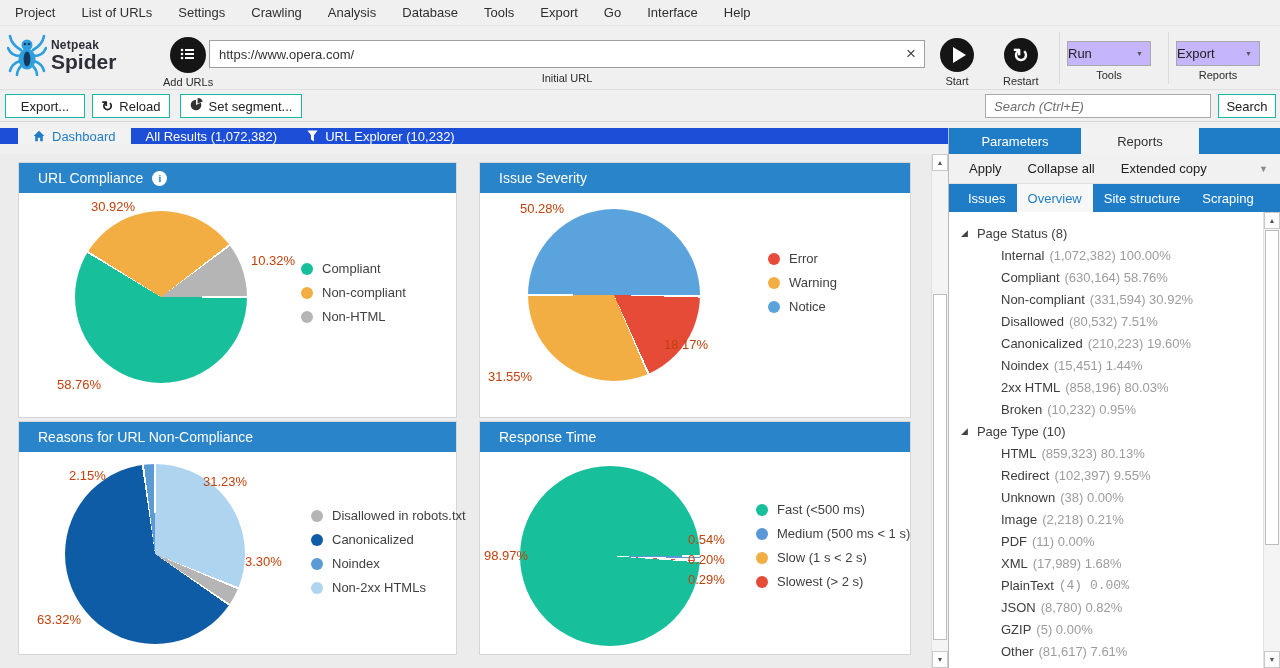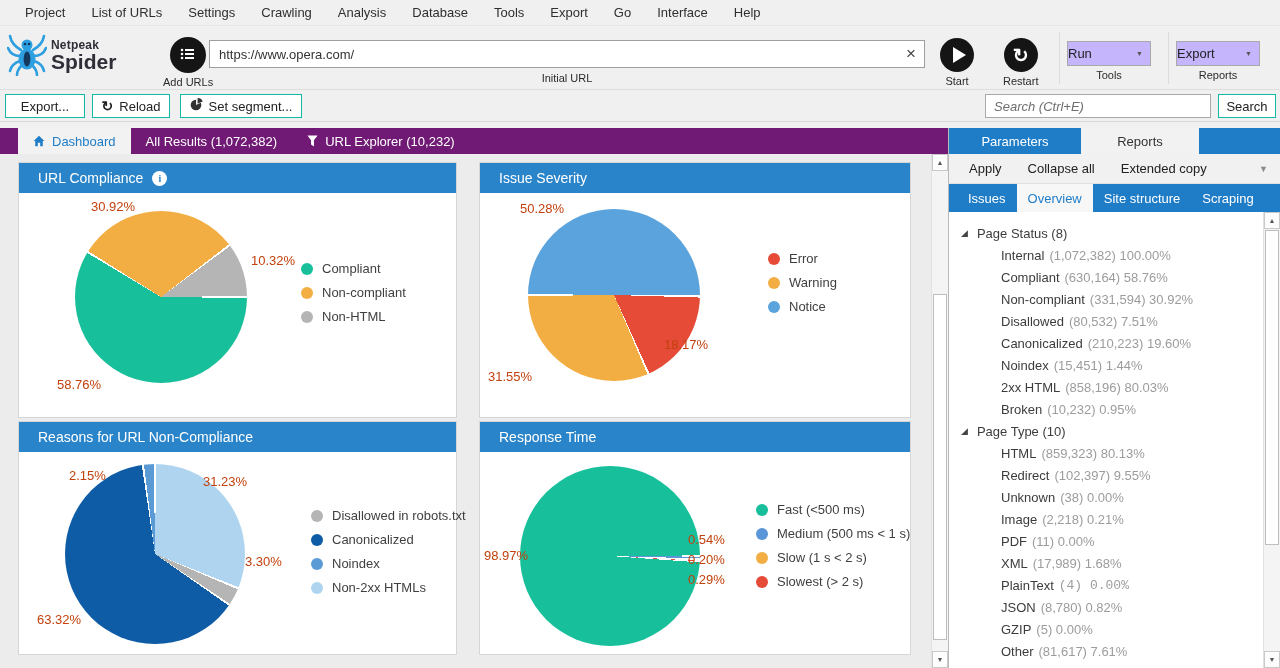--- a/index.html
+++ b/index.html
@@ -1,20 +1,20 @@
 <!DOCTYPE html>
 <html><head>
 <meta charset="utf-8">
 <style>
   *{box-sizing:border-box;margin:0;padding:0}
   html,body{width:1280px;height:668px;overflow:hidden}
   body{position:relative;font-family:"Liberation Sans",sans-serif;background:#f0f0f0;color:#333;font-size:13px}
 
   
-  .menubar{position:absolute;top:0;left:0;width:1280px;height:26px;display:flex;align-items:center;padding-left:12px;background:#f0f0f0;border-bottom:1px solid #e6e6e6}
+  .menubar{position:absolute;top:0;left:0;width:1280px;height:26px;display:flex;align-items:center;padding-left:2px;background:#f0f0f0;border-bottom:1px solid #e6e6e6}
   .menu-item{padding:0 13px;line-height:26px;cursor:default;color:#2f2f2f}
 
   
   .toolbar{position:absolute;top:26px;left:0;width:1280px;height:64px;background:#f0f0f0;border-bottom:1px solid #dedede}
   .brand{position:absolute;left:7px;top:6px;display:flex;align-items:center;gap:4px}
   .brand-text .l1{font-size:12px;font-weight:bold;color:#2e2e38;letter-spacing:.2px}
   .brand-text .l2{font-size:21px;font-weight:bold;color:#2e2e38;margin-top:-2px}
   .tool-circle{width:36px;height:36px;border-radius:50%;background:#151515;color:#fff;display:flex;align-items:center;justify-content:center;cursor:pointer}
   .tool-group{position:absolute;display:flex;flex-direction:column;align-items:center}
   .tool-caption{font-size:11px;color:#2b2b2b;margin-top:3px;white-space:nowrap}
@@ -28,21 +28,21 @@
   .drop-caret{position:absolute;right:7px;top:8px;font-size:7px;color:#555}
   .tb-sep{position:absolute;top:6px;width:1px;height:52px;background:#dcdcdc}
 
   
   .actionbar{position:absolute;top:90px;left:0;width:1280px;height:32px;background:#f0f0f0;border-bottom:1px solid #d8d8d8}
   .act-btn{position:absolute;top:4px;height:24px;background:#fff;border:1px solid #14b8a6;display:flex;align-items:center;justify-content:center;gap:6px;font-size:13px;color:#222;cursor:pointer;padding:0 8px}
   .search-input{position:absolute;left:985px;top:4px;width:226px;height:24px;border:1px solid #a9a9a9;background:#fff;font-family:"Liberation Sans",sans-serif;font-size:13px;padding:0 8px;outline:none}
   .search-input::placeholder{font-style:italic;color:#6e6e6e}
 
   
-  .main-tabs{position:absolute;top:128px;left:0;width:948px;height:26px;background:#701a75;display:flex;padding-left:18px}
+  .main-tabs{position:absolute;top:128px;left:0;width:948px;height:16px;background:#1d4ed8;display:flex;padding-left:18px}
   .tab{display:flex;align-items:center;gap:7px;color:#fff;font-size:13px;padding:0 15px;cursor:pointer;white-space:nowrap}
   .tab.active{background:#f2f2f2;color:#1f7dc8}
 
   
   .dashboard{position:absolute;top:154px;left:0;width:948px;height:514px;background:#ececec}
   .card{position:absolute;background:#fff;border:1px solid #d6d6d6}
   .card-header{height:30px;background:#2a84ca;color:#fff;font-size:14px;display:flex;align-items:center;padding:0 19px;gap:9px}
   .info-badge{width:15px;height:15px;border-radius:50%;background:#fff;color:#2a84ca;font-size:10px;font-weight:bold;display:flex;align-items:center;justify-content:center;font-family:"Liberation Serif",serif}
   .plot{position:relative;width:100%;height:calc(100% - 30px)}
   .pie{position:absolute;border-radius:50%;cursor:pointer}

